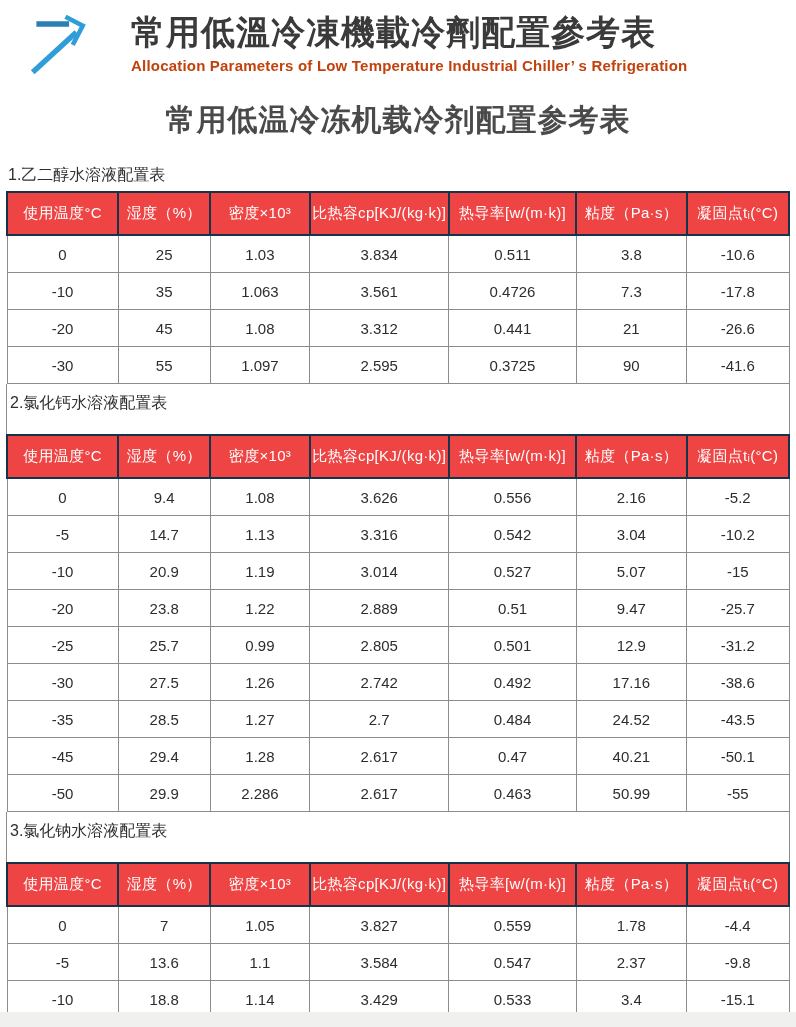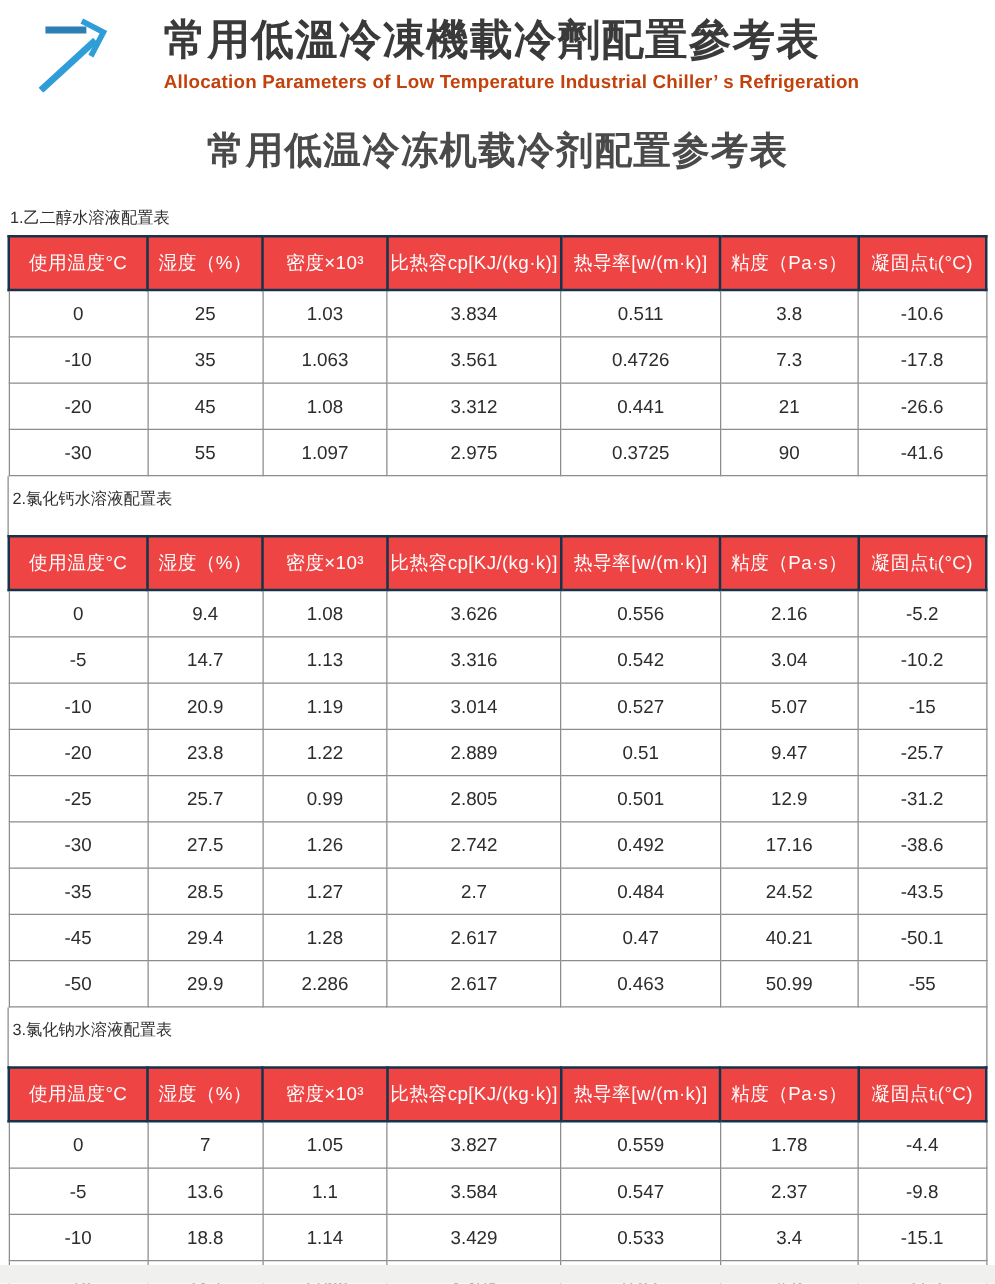--- a/index.html
+++ b/index.html
@@ -49,21 +49,21 @@
   .main-title {
     margin: 26px 0 0 0;
     text-align: center;
     font-size: 30px;
     font-weight: 600;
     color: #4a4a4a;
     letter-spacing: 1px;
   }
   
   .section-label {
-    font-size: 13px;
+    font-size: 16px;
     color: #2f2f2f;
     line-height: 1;
   }
   .section-label.first {
     margin: 26px 0 8px 8px;
   }
   .section-label.boxed {
     margin: 0 6px;
     border-left: 1px solid #8c8c8c;
     border-right: 1px solid #8c8c8c;
@@ -173,21 +173,21 @@
           <td>1.08</td>
           <td>3.312</td>
           <td>0.441</td>
           <td>21</td>
           <td>-26.6</td>
         </tr>
         <tr>
           <td>-30</td>
           <td>55</td>
           <td>1.097</td>
-          <td>2.975</td>
+          <td>2.595</td>
           <td>0.3725</td>
           <td>90</td>
           <td>-41.6</td>
         </tr>
       </tbody>
   </table>
 
   <div class="section-label boxed">2.氯化钙水溶液配置表</div>
 
   <table class="data-table">

